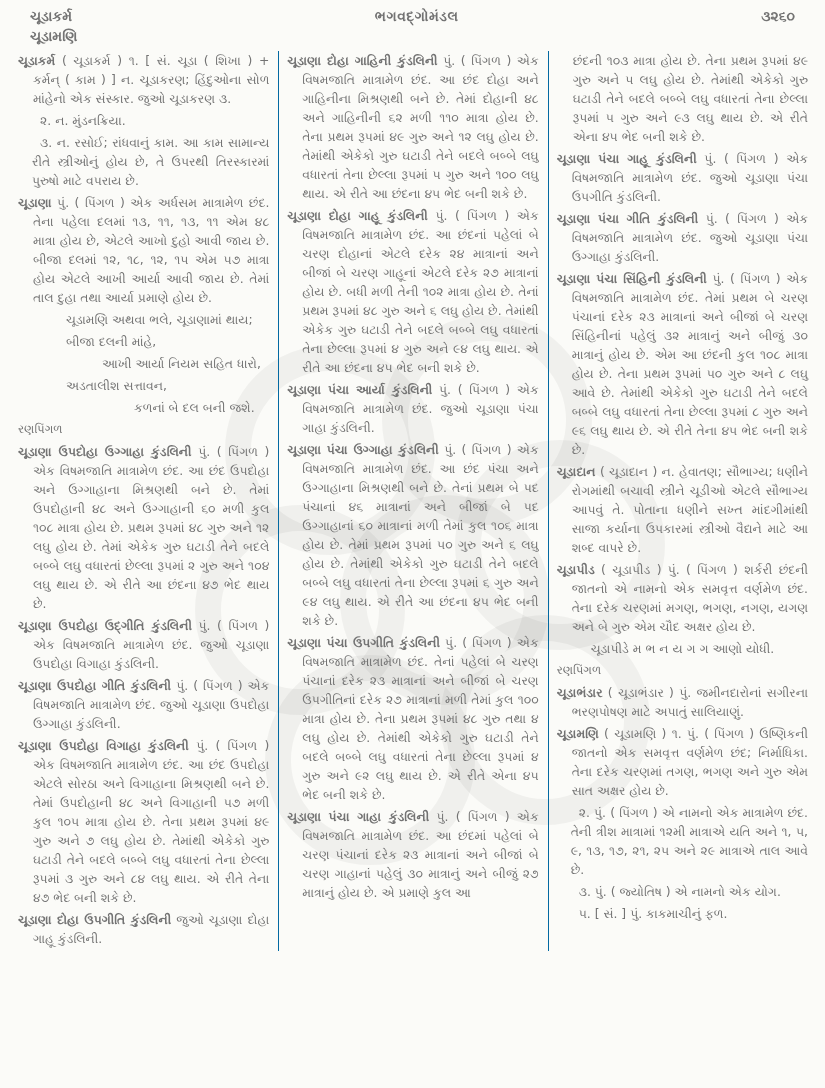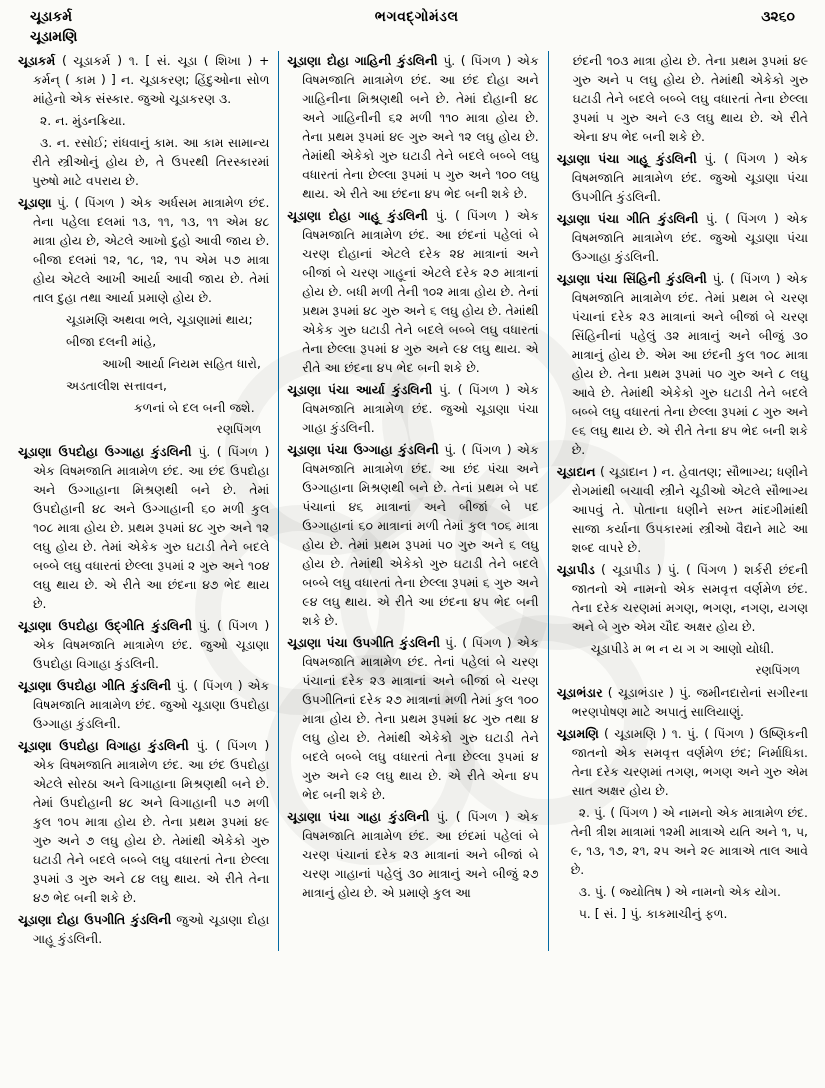--- a/index.html
+++ b/index.html
@@ -1,36 +1,36 @@
 <!DOCTYPE html>
 <html><head>
 <meta charset="utf-8">
 <style>
   html,body{margin:0;padding:0;}
   body{background:#cfcfcf;font-family:"DejaVu Sans",sans-serif;}
-  .page{position:relative;width:825px;height:1088px;margin:0 auto;background:#fbfbf8;color:#000000;overflow:hidden;}
+  .page{position:relative;width:825px;height:1088px;margin:0 auto;background:#fbfbf8;color:#737373;overflow:hidden;}
   .watermark{position:absolute;left:0;top:0;z-index:0;pointer-events:none;}
   .content{position:relative;z-index:1;}
   .runhead{display:flex;justify-content:space-between;align-items:baseline;padding:8px 30px 0 30px;font-weight:bold;font-size:14px;}
   .runhead .center{letter-spacing:.5px;}
   .catchword{padding:3px 30px 0 30px;font-weight:bold;font-size:14px;}
   .cols{display:flex;align-items:stretch;padding:6px 8px 0 10px;}
   .col{flex:1 1 0;padding:0 9px 0 8px;font-size:12.4px;line-height:19px;text-align:justify;}
   .col + .col{border-left:1px solid #0369a1;}
   .blk{margin:0 0 3px 0;}
   .blk b{font-weight:bold;}
   .entry{padding-left:15px;text-indent:-15px;}
   .plain{margin-left:16px;}
   .sense{margin-left:14px;text-indent:8px;}
   .v1{margin-left:44px;text-align:left;}
   .v2{margin-left:48px;text-align:left;}
   .v3{margin-left:84px;text-align:left;}
   .v4{margin-left:116px;text-align:left;}
   .v5{margin-left:34px;text-align:left;}
-  .attr{text-align:right;margin-right:8px;font-size:11.8px;}
+  .attr{text-align:left;margin-right:8px;font-size:11.8px;}
 </style>
 </head>
 <body>
 
 <div class="page">
 
   <svg class="watermark" width="825" height="1088" viewBox="0 0 825 1088" aria-hidden="true">
     <g fill="none" stroke="#000000" stroke-opacity="0.045" stroke-width="26">
       <circle cx="330" cy="450" r="92"></circle>
       <circle cx="487" cy="420" r="92"></circle>

